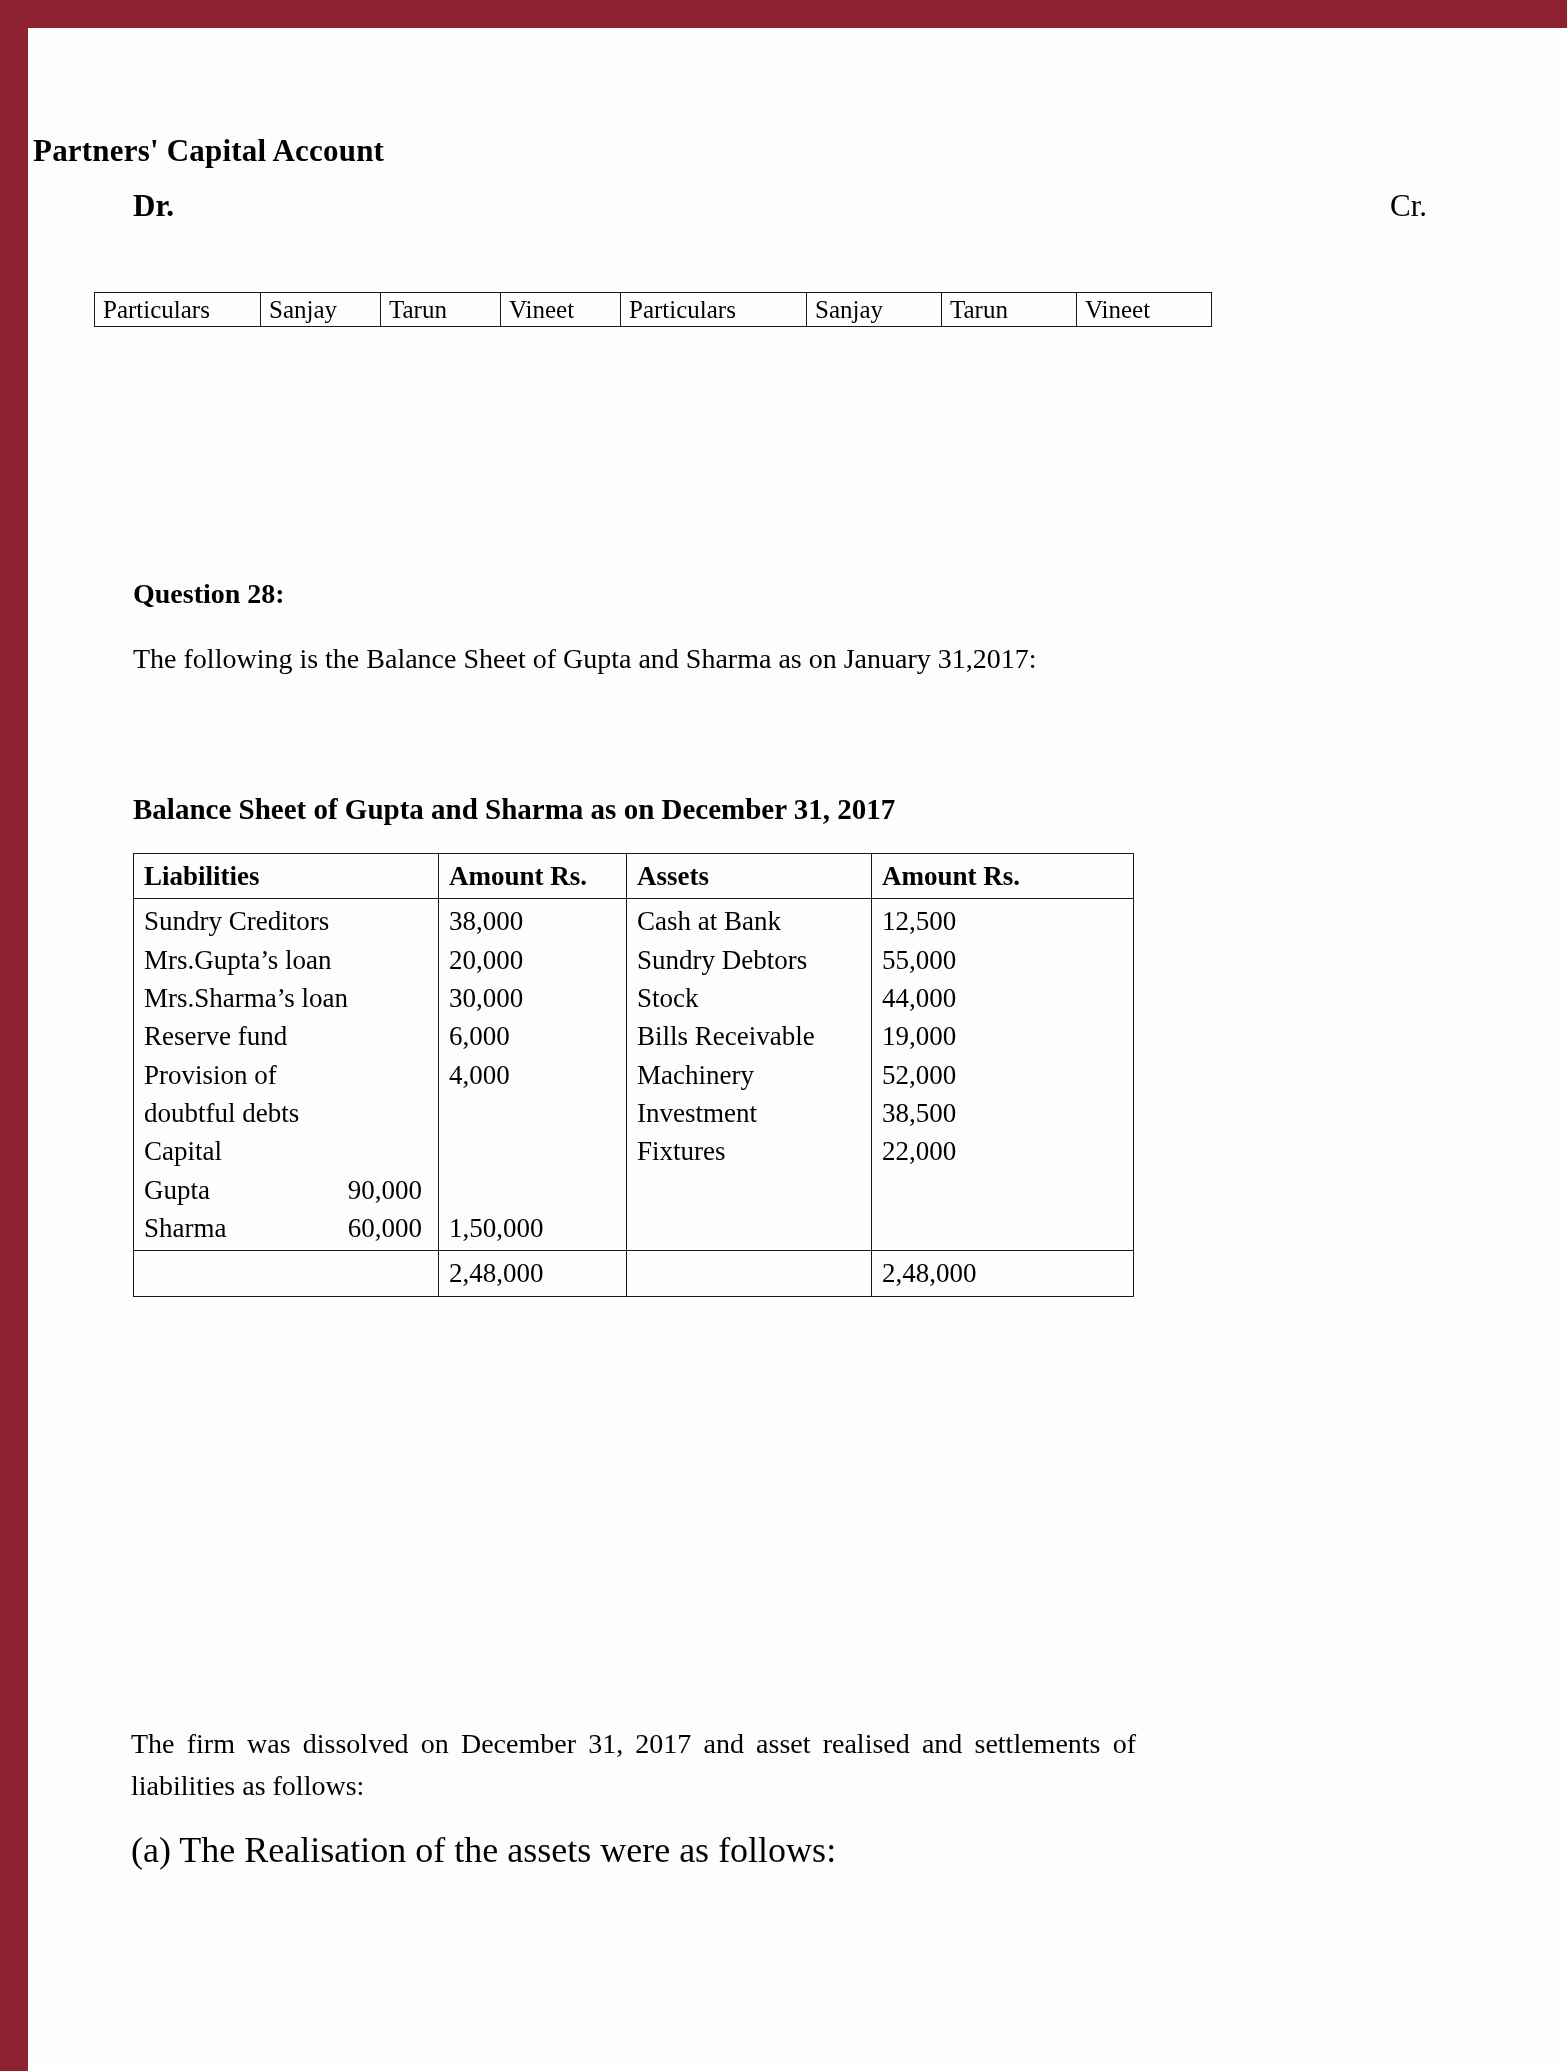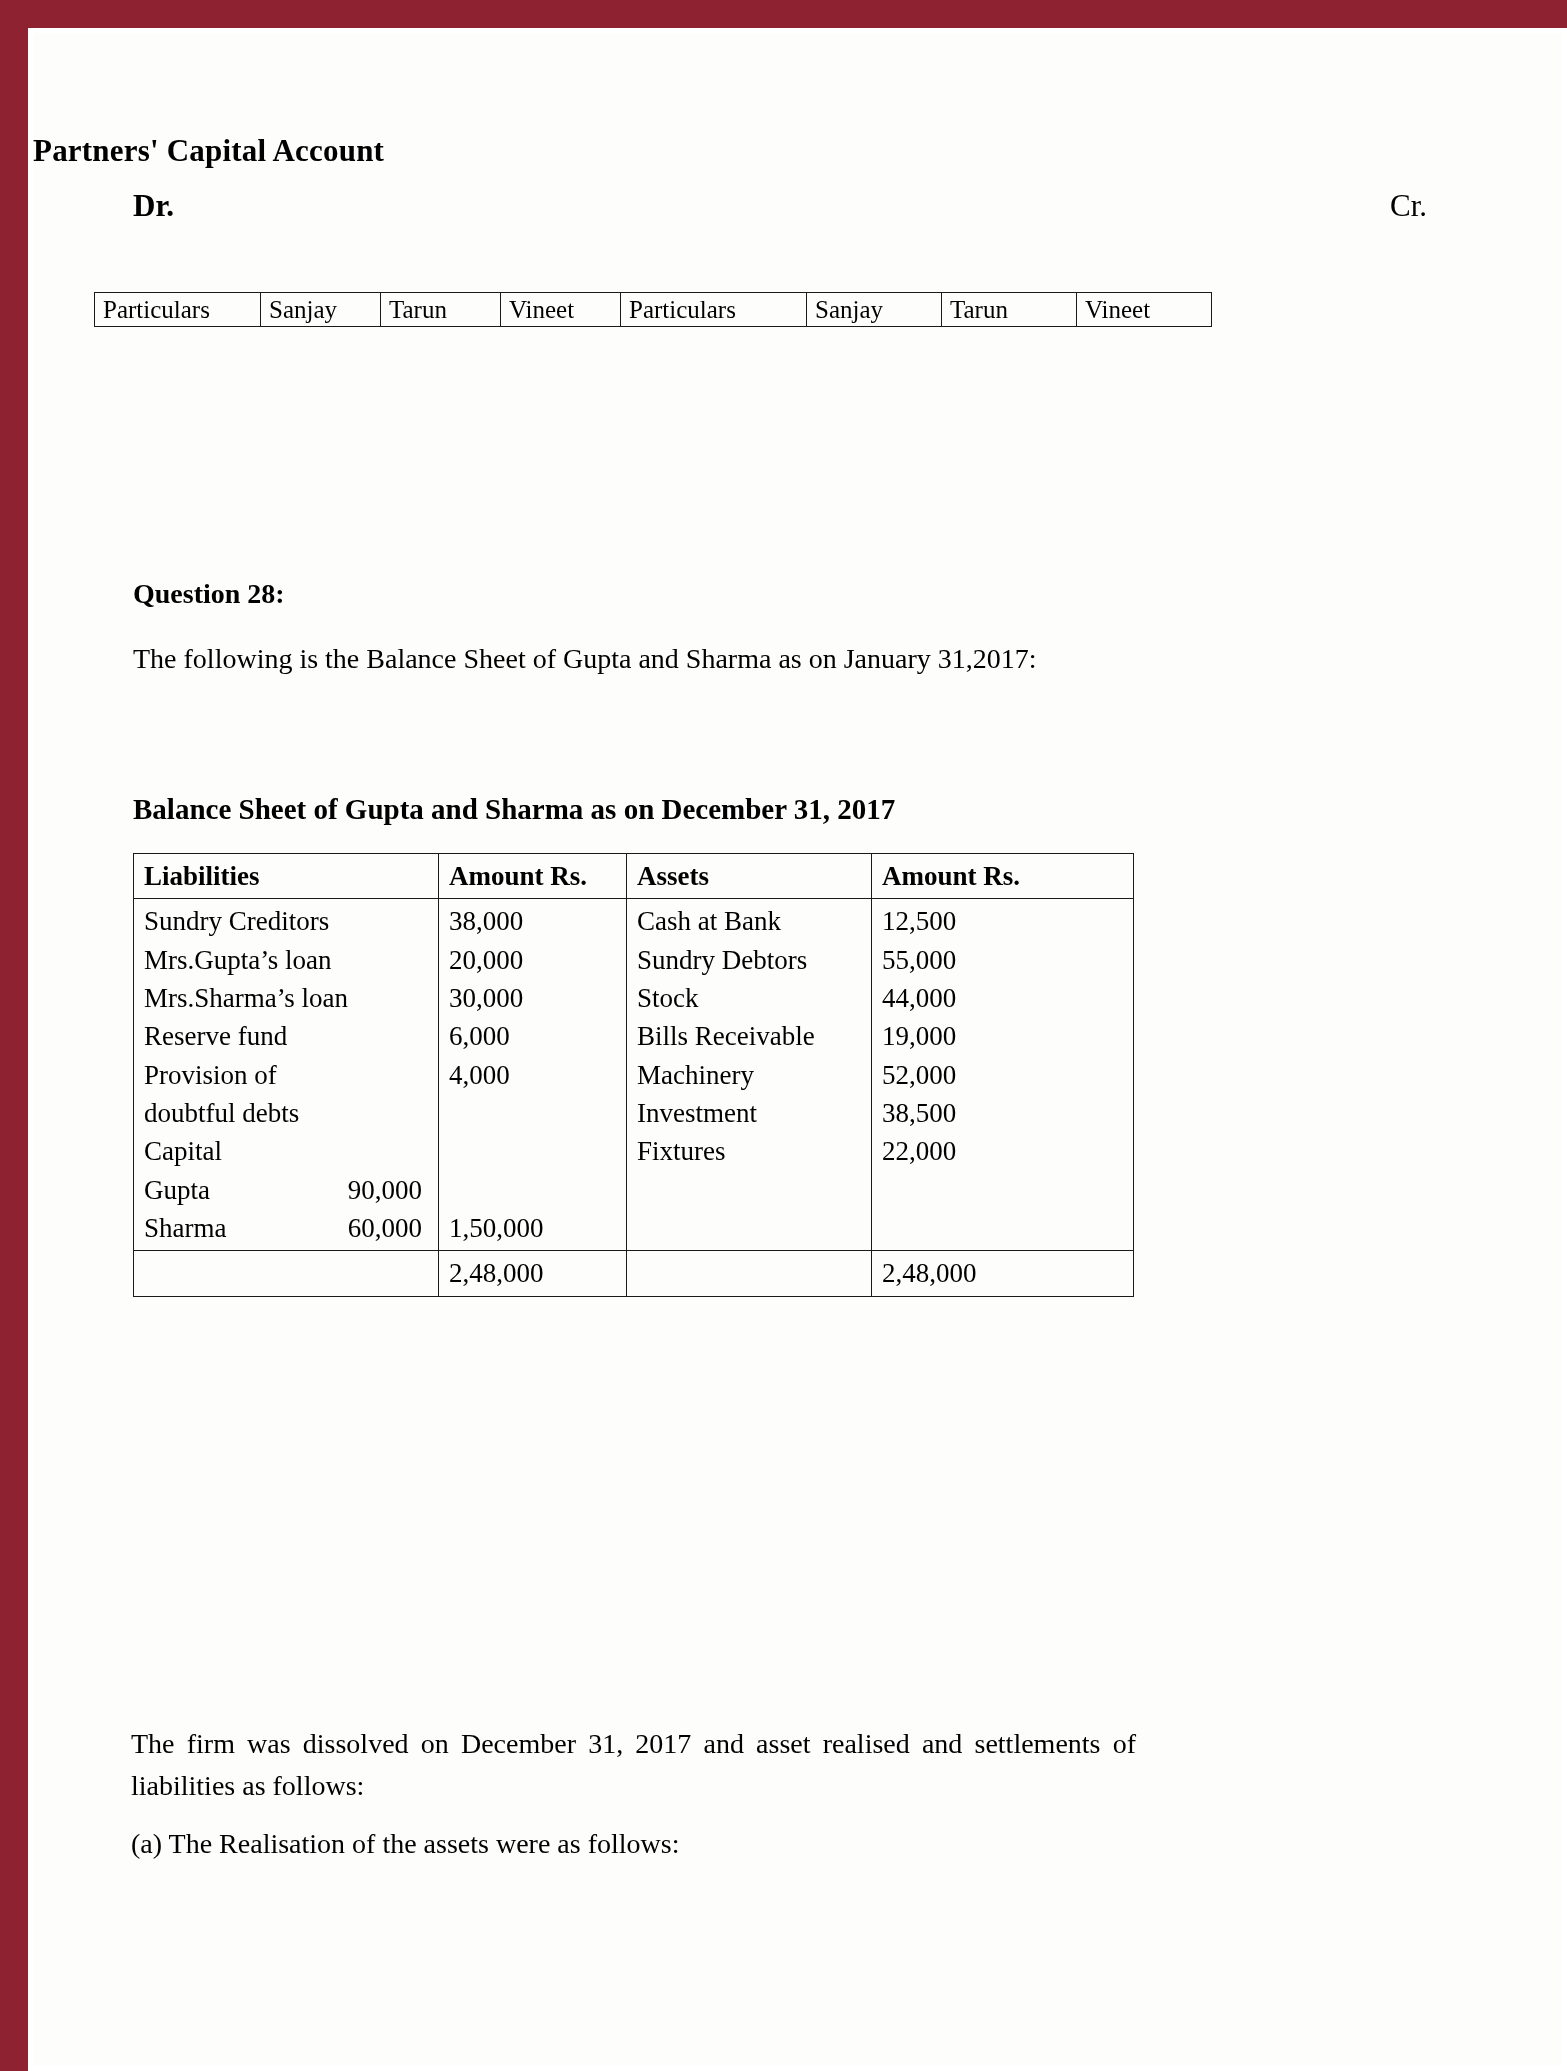--- a/index.html
+++ b/index.html
@@ -150,21 +150,21 @@
     width: 1005px;
     font-size: 28px;
     line-height: 1.5;
     text-align: justify;
     text-align-last: left;
   }
   .p-a {
     position: absolute;
     left: 98px; top: 1790px;
     width: 1005px;
-    font-size: 28px;
+    font-size: 36px;
     line-height: 1.5;
   }
 </style>
 </head>
 <body>
 
 <div class="page-frame">
   <div class="page-inner">
     <div class="sheet">
 

